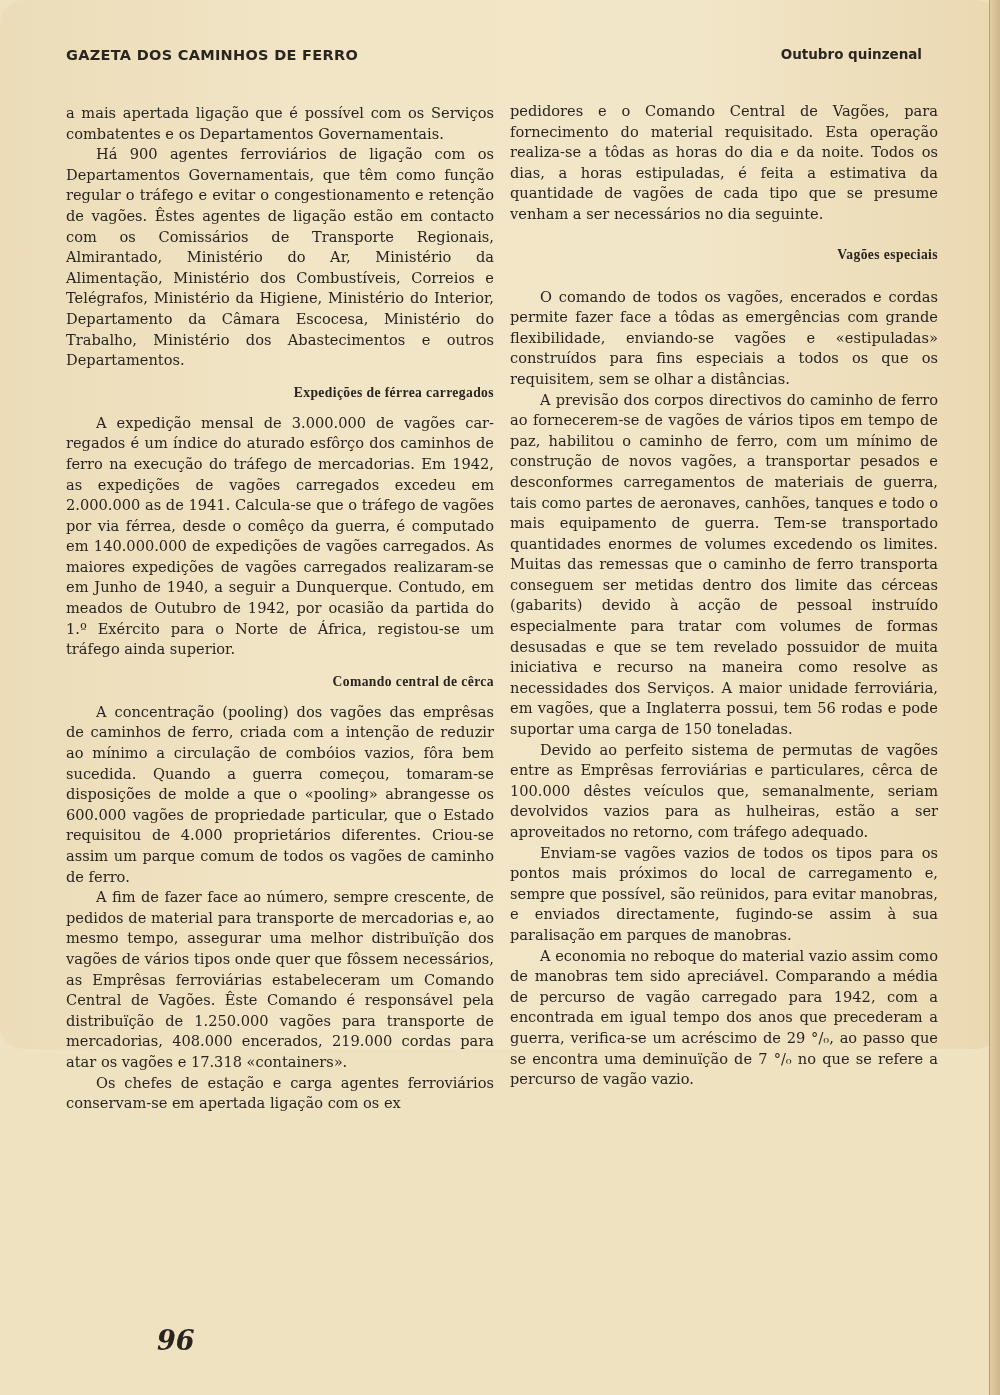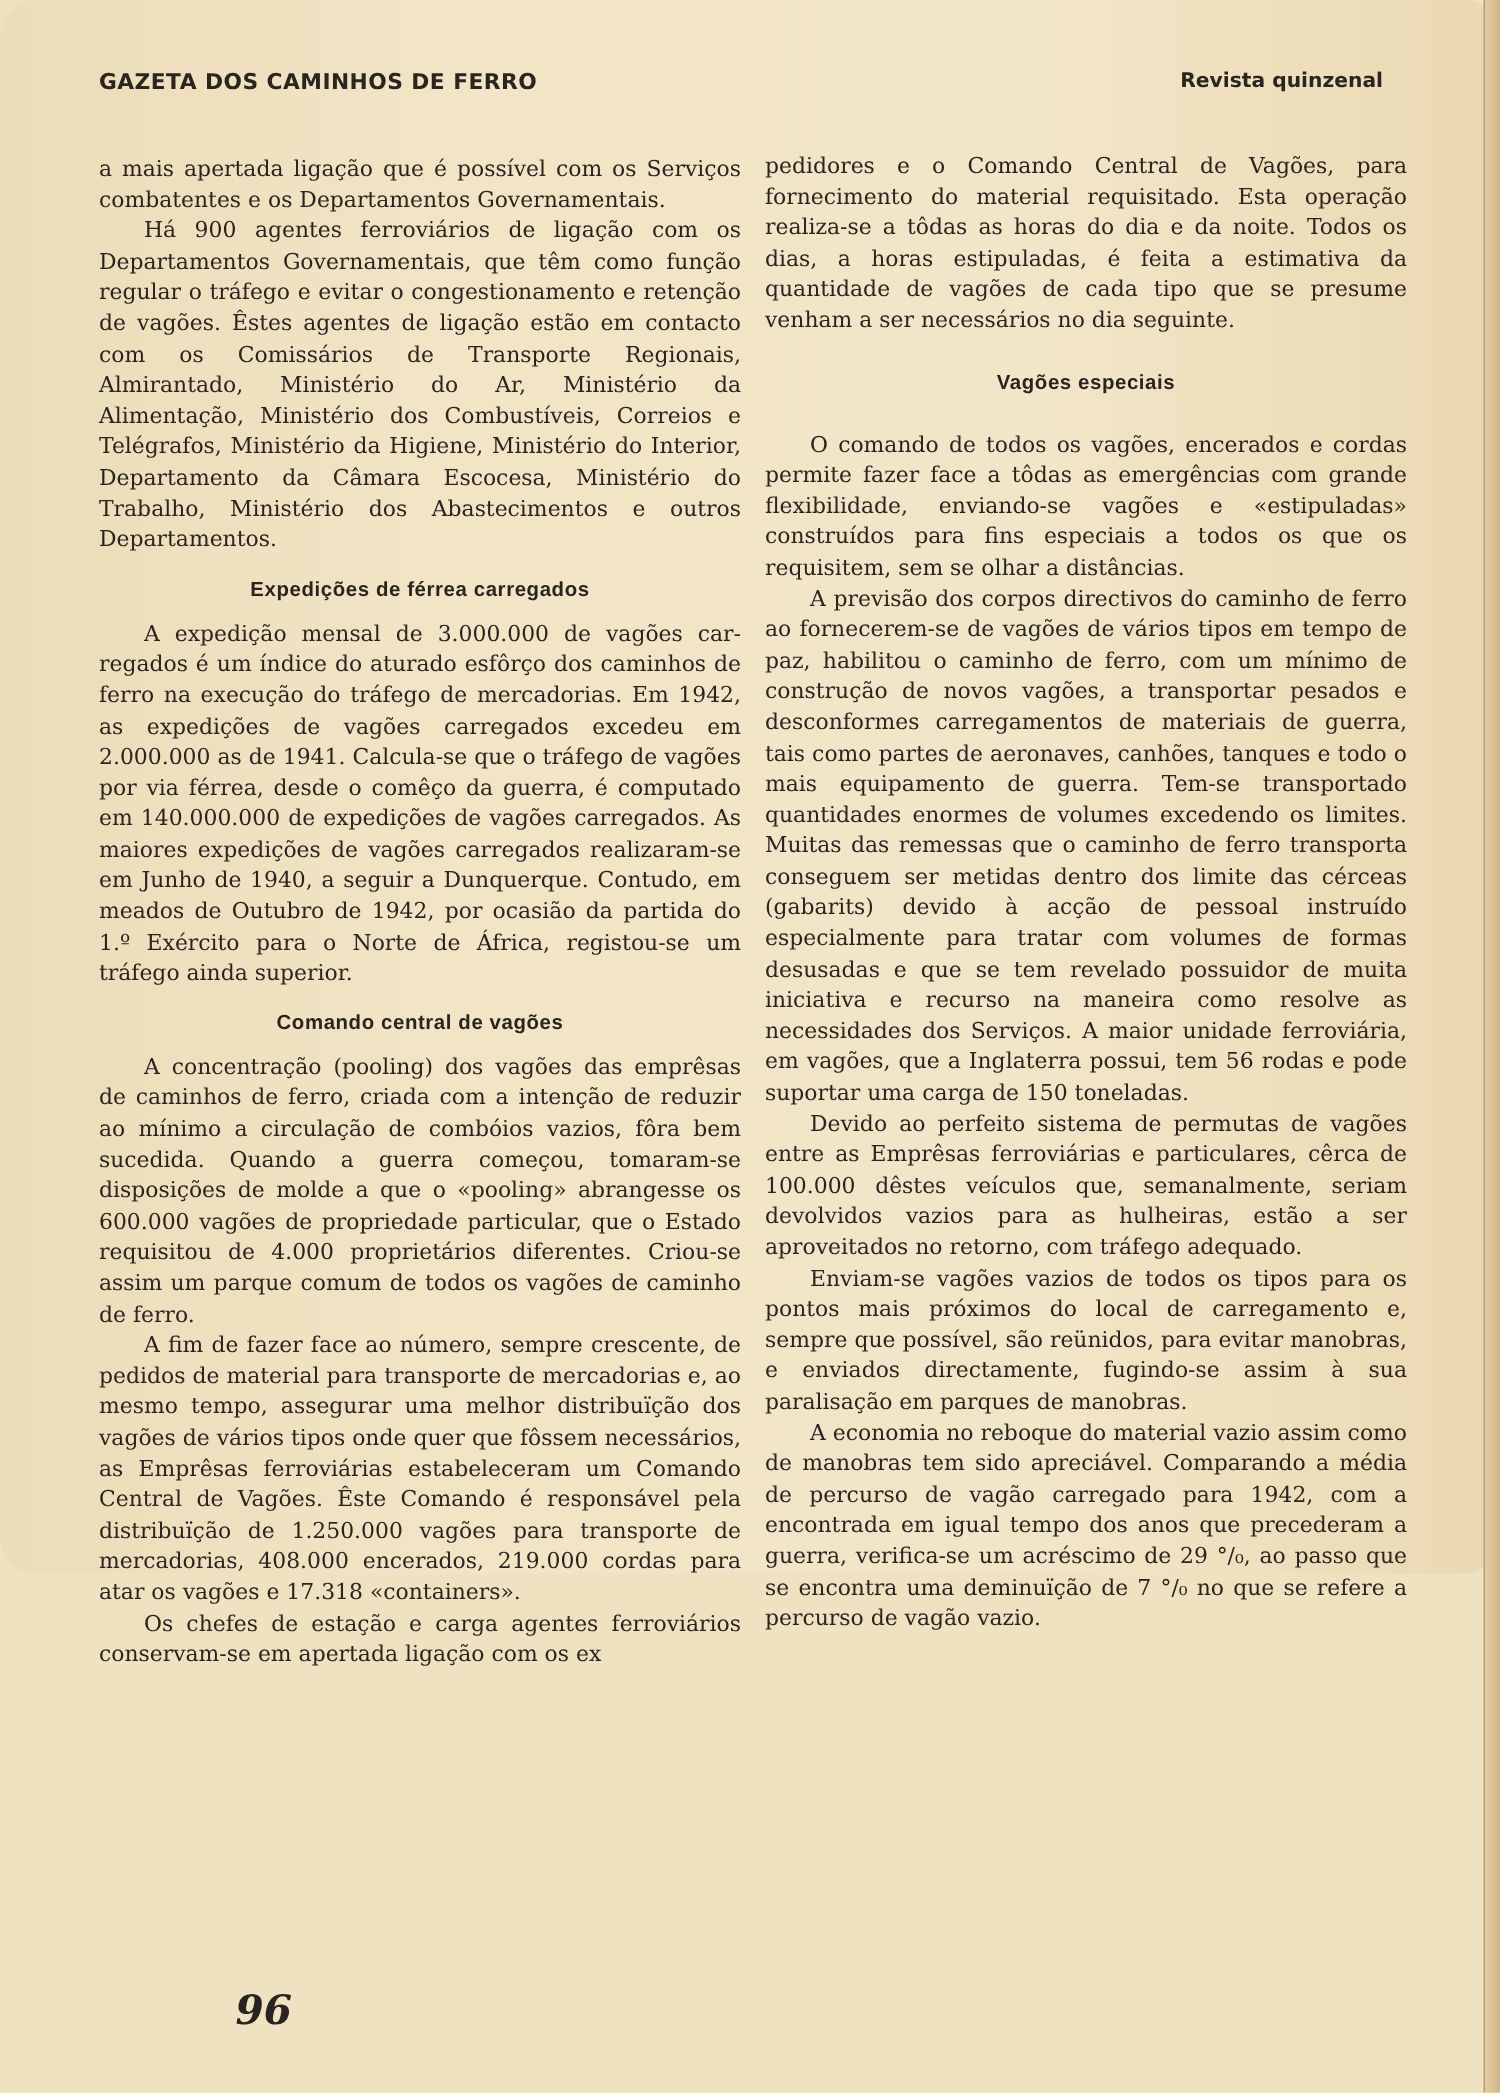--- a/index.html
+++ b/index.html
@@ -31,48 +31,48 @@
   .col {
     position: absolute; top: 103px; width: 428px;
     font-family: "DejaVu Serif", serif; font-size: 14.6px;
     line-height: 20.6px; text-align: justify; hyphens: manual;
   }
   .col-left { left: 66px; }
   .col-right { left: 510px; top: 101px; }
   .col p { margin: 0; text-indent: 0; }
   .col p.ind { text-indent: 30px; }
   .col h2 {
-    margin: 12px 0 10px 0; text-align: center;
-    font-family: Liberation Sans, sans-serif; font-weight: bold;
+    margin: 12px 0 10px 0; text-align: right;
+    font-family: Liberation Serif, serif; font-weight: bold;
     font-size: 13.6px; letter-spacing: 0.4px; line-height: 20px;
   }
   .col-right h2 { margin: 20px 0 22px 0; }
   .page-number {
     position: absolute; left: 157px; top: 1325px;
     font-family: "DejaVu Serif", serif; font-style: italic; font-weight: bold;
     font-size: 27px; color: #2a2420;
   }
 </style>
 </head>
 <body>
 
 <div class="page">
   <div class="edge"></div>
 
   <div class="header-title">GAZETA DOS CAMINHOS DE FERRO</div>
-  <div class="header-sub">Revista quinzenal</div>
+  <div class="header-sub">Outubro quinzenal</div>
 
   <div class="col col-left">
     <p>a mais apertada ligação que é possível com os Ser­viços combatentes e os Departamentos Governa­mentais.</p>
     <p class="ind">Há 900 agentes ferroviários de ligação com os Departamentos Governamentais, que têm como função regular o tráfego e evitar o congestiona­mento e retenção de vagões. Êstes agentes de liga­ção estão em contacto com os Comissários de Trans­porte Regionais, Almirantado, Ministério do Ar, Ministério da Alimentação, Ministério dos Combus­tíveis, Correios e Telégrafos, Ministério da Higiene, Ministério do Interior, Departamento da Câmara Escocesa, Ministério do Trabalho, Ministério dos Abastecimentos e outros Departamentos.</p>
 
     <h2>Expedições de férrea carregados</h2>
     <p class="ind">A expedição mensal de 3.000.000 de vagões car­regados é um índice do aturado esfôrço dos cami­nhos de ferro na execução do tráfego de mercado­rias. Em 1942, as expedições de vagões carregados excedeu em 2.000.000 as de 1941. Calcula-se que o tráfego de vagões por via férrea, desde o comêço da guerra, é computado em 140.000.000 de expedi­ções de vagões carregados. As maiores expedições de vagões carregados realizaram-se em Junho de 1940, a seguir a Dunquerque. Contudo, em mea­dos de Outubro de 1942, por ocasião da partida do 1.º Exército para o Norte de África, registou-se um tráfego ainda superior.</p>
 
-    <h2>Comando central de vagões</h2>
+    <h2>Comando central de cêrca</h2>
     <p class="ind">A concentração (pooling) dos vagões das emprê­sas de caminhos de ferro, criada com a intenção de reduzir ao mínimo a circulação de combóios vazios, fôra bem sucedida. Quando a guerra começou, tomaram-se disposições de molde a que o «pooling» abrangesse os 600.000 vagões de propriedade par­ticular, que o Estado requisitou de 4.000 proprie­tários diferentes. Criou-se assim um parque comum de todos os vagões de caminho de ferro.</p>
     <p class="ind">A fim de fazer face ao número, sempre cres­cente, de pedidos de material para transporte de mercadorias e, ao mesmo tempo, assegurar uma melhor distribuïção dos vagões de vários tipos onde quer que fôssem necessários, as Emprêsas ferroviárias estabeleceram um Comando Central de Vagões. Êste Comando é responsável pela distri­buïção de 1.250.000 vagões para transporte de mer­cadorias, 408.000 encerados, 219.000 cordas para atar os vagões e 17.318 «containers».</p>
     <p class="ind">Os chefes de estação e carga agentes ferroviá­rios conservam-se em apertada ligação com os ex­</p>
   </div>
 
   <div class="col col-right">
     <p>pedidores e o Comando Central de Vagões, para fornecimento do material requisitado. Esta opera­ção realiza-se a tôdas as horas do dia e da noite. Todos os dias, a horas estipuladas, é feita a estima­tiva da quantidade de vagões de cada tipo que se presume venham a ser necessários no dia seguinte.</p>
 
     <h2>Vagões especiais</h2>
     <p class="ind">O comando de todos os vagões, encerados e cordas permite fazer face a tôdas as emergências com grande flexibilidade, enviando-se vagões e «estipuladas» construídos para fins especiais a todos os que os requisitem, sem se olhar a distân­cias.</p>

